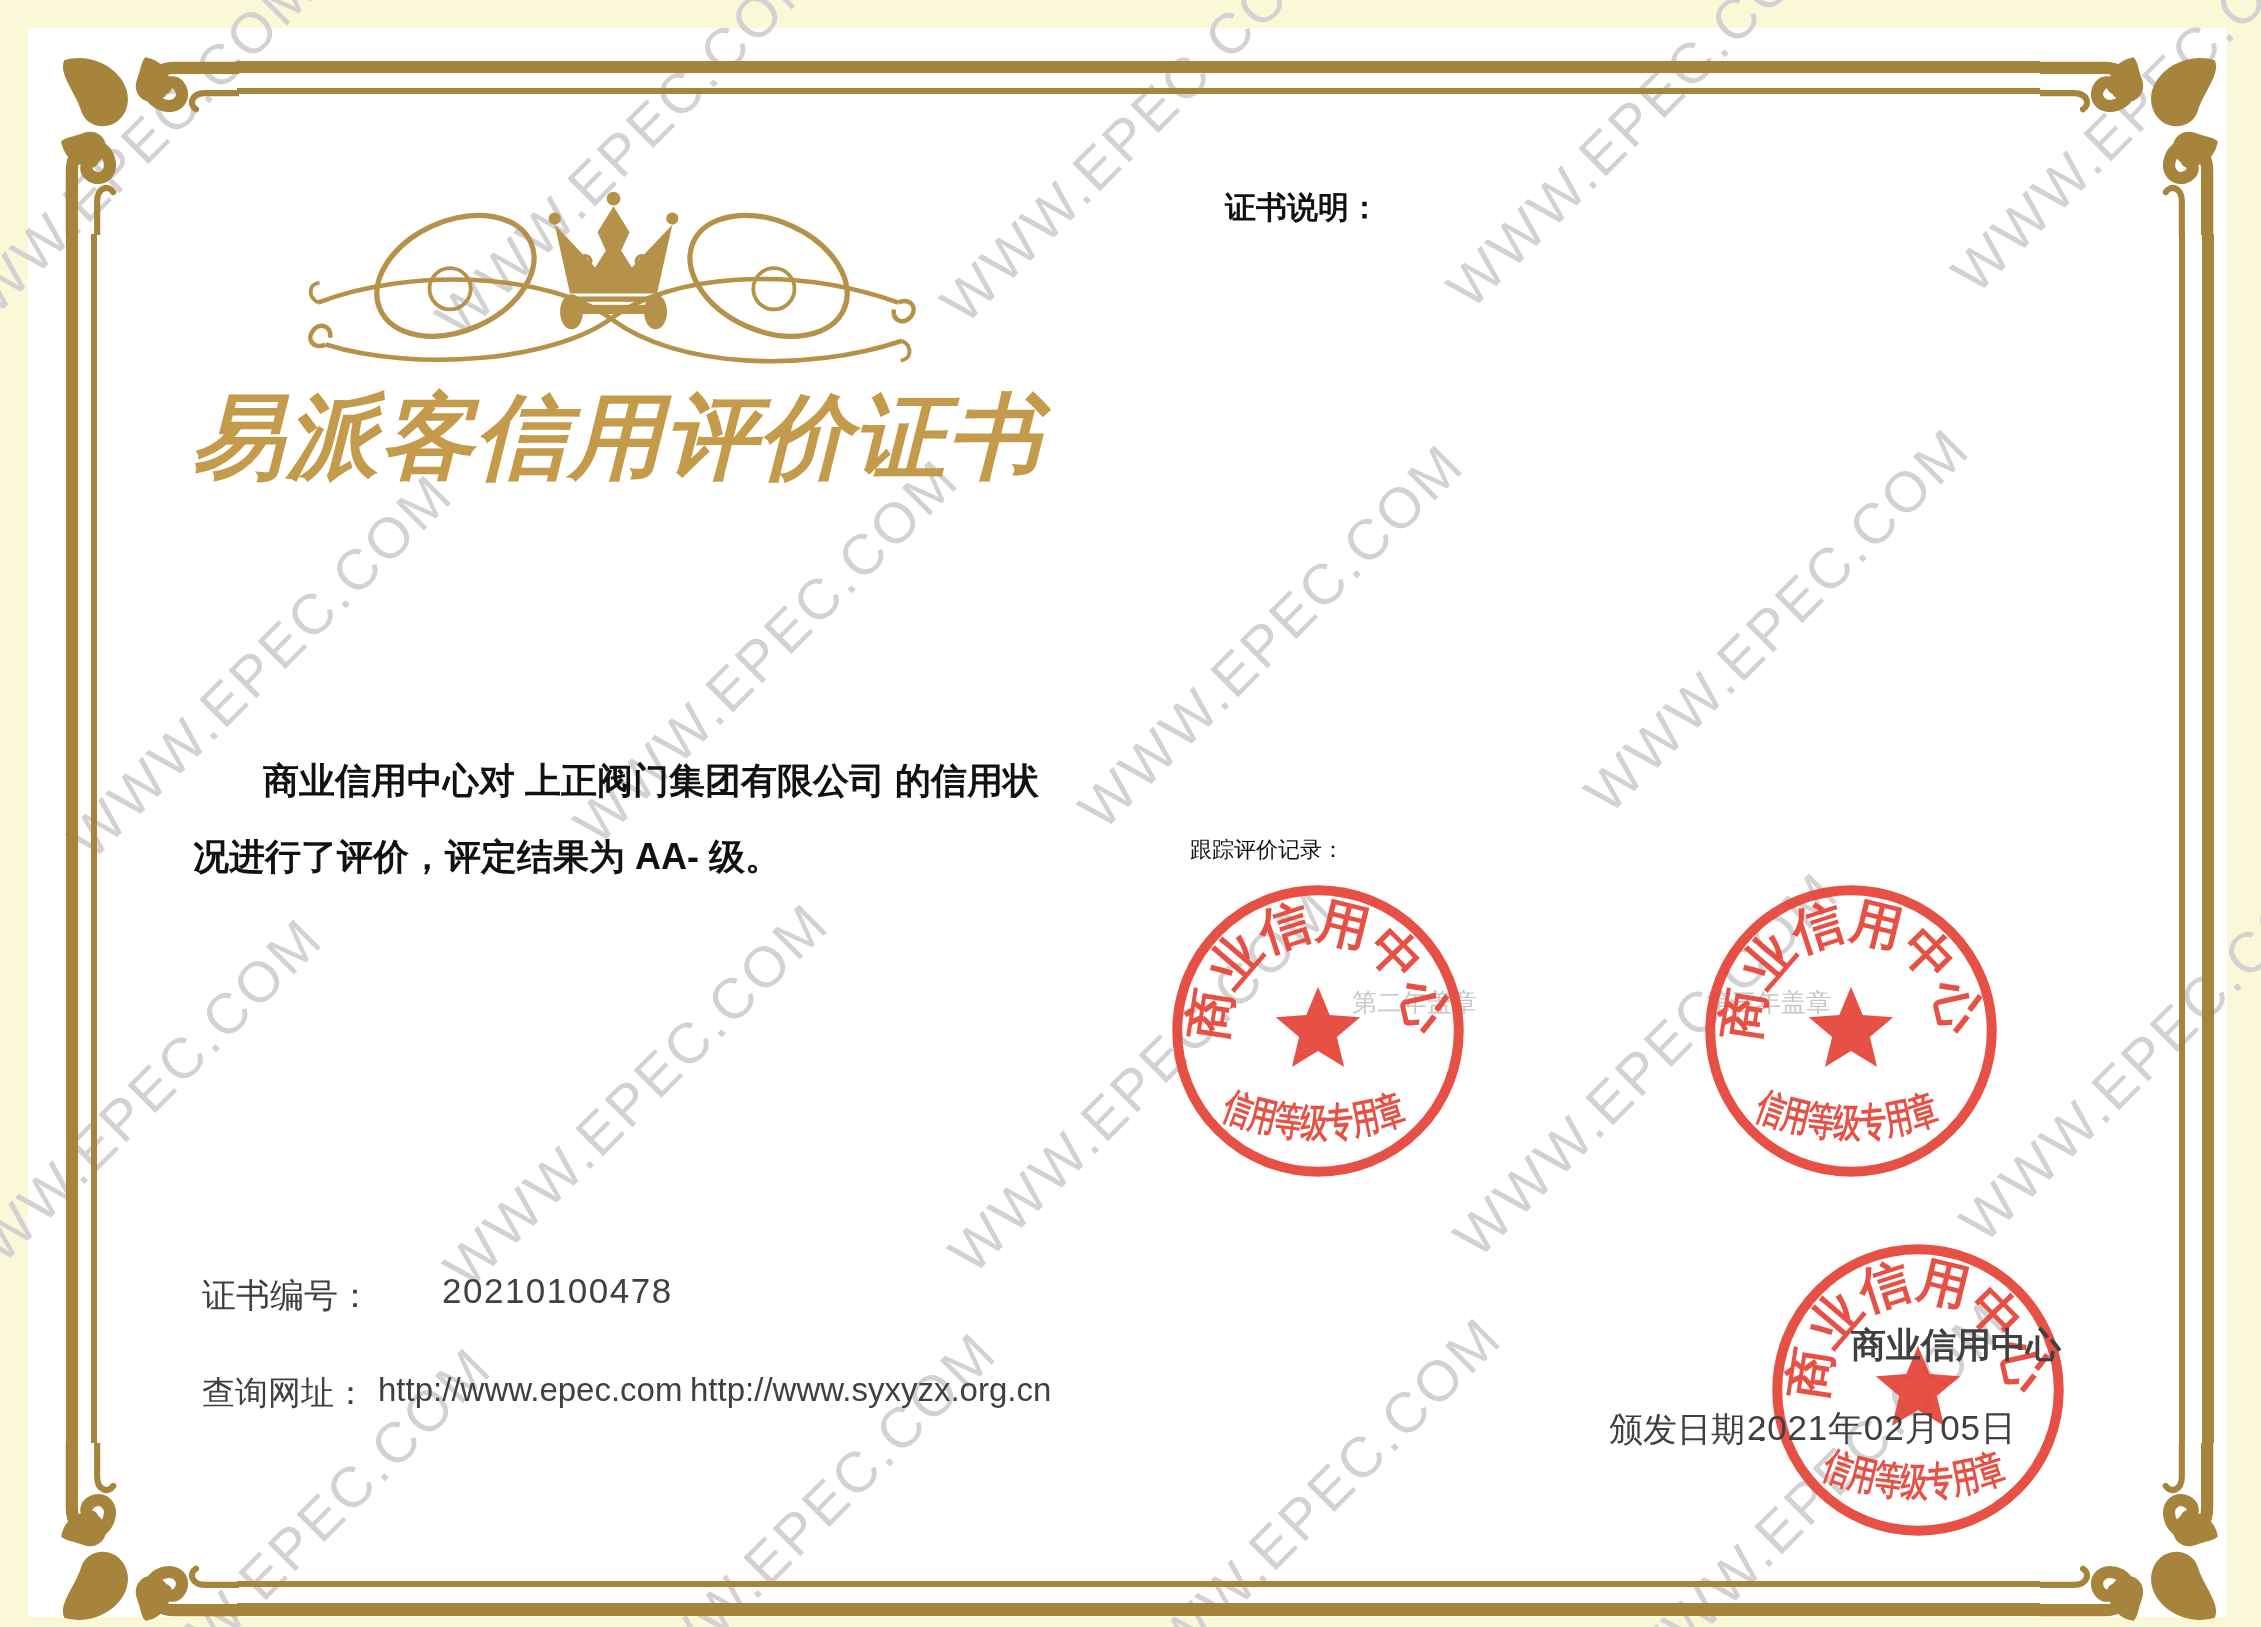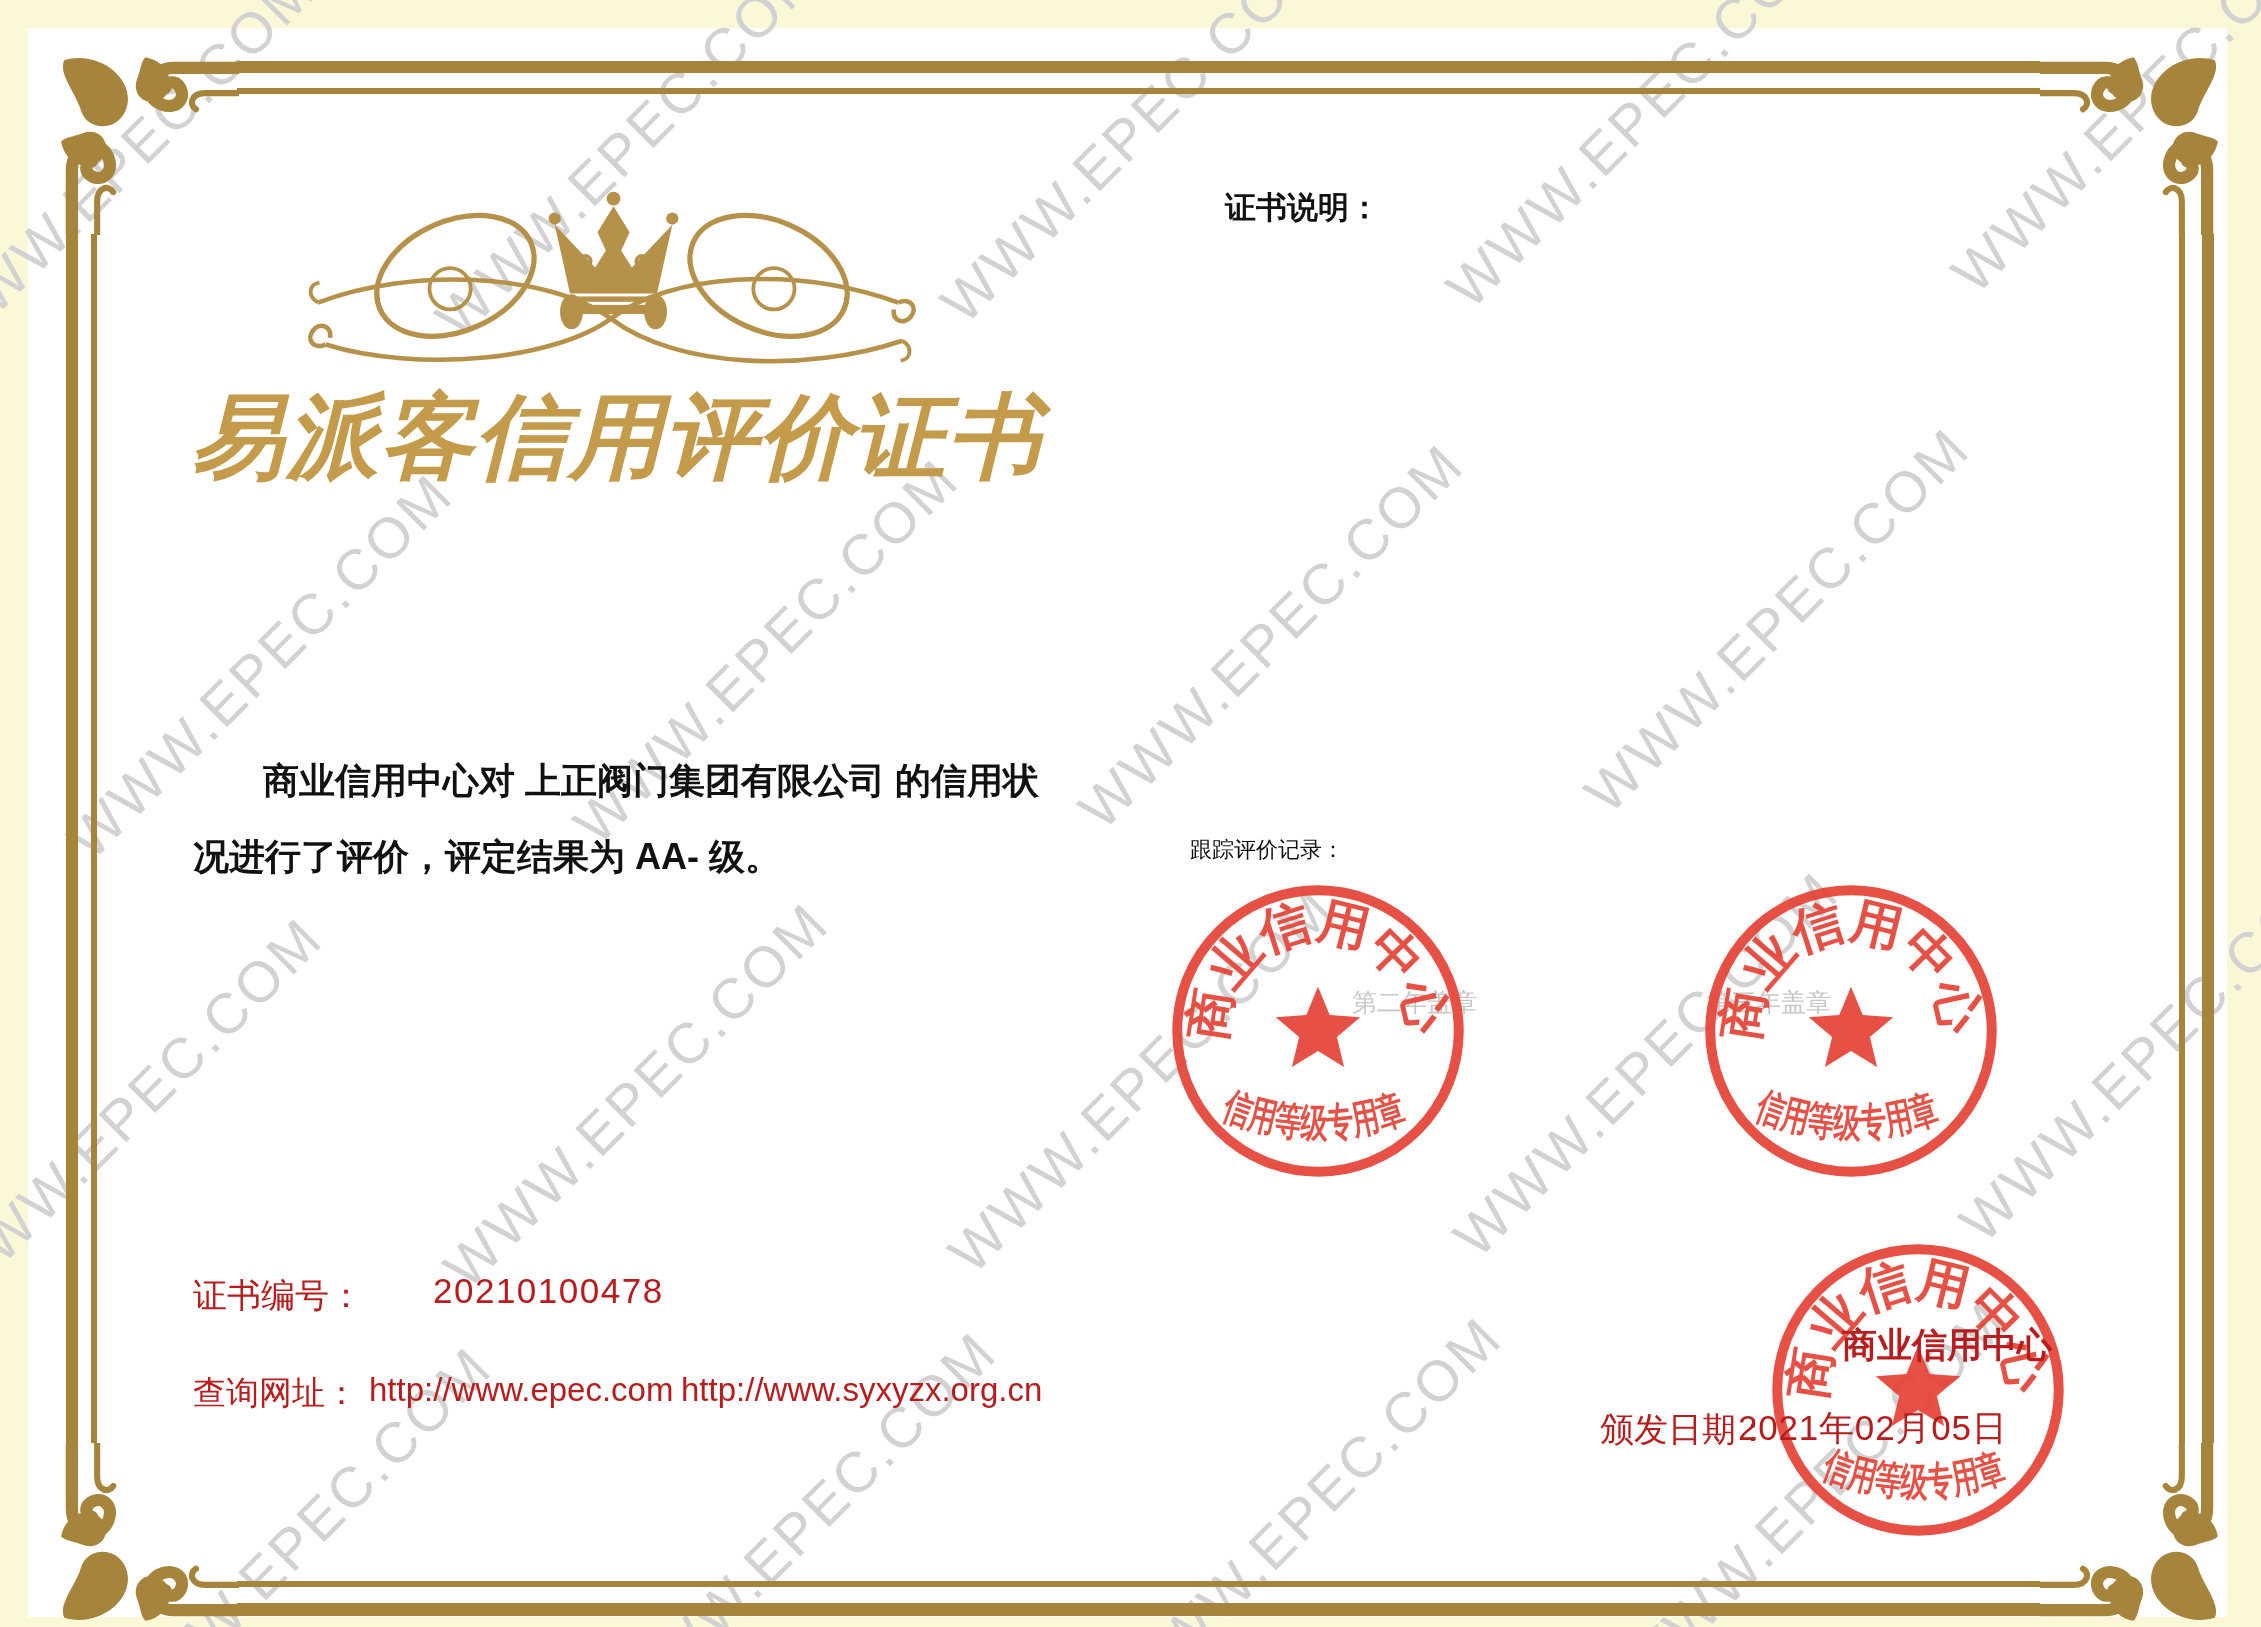--- a/index.html
+++ b/index.html
@@ -60,21 +60,21 @@
   
   .trk-heading{position:absolute;left:1190px;top:835px;font-size:22px;font-weight:400;color:#111;z-index:5;}
   .slot-label{position:absolute;font-size:25px;color:var(--slot-label-gray);z-index:3;white-space:nowrap;}
   .slot-label.s1{left:1352px;top:986px;}
   .slot-label.s2{left:1706px;top:986px;}
   
   .stamp{position:absolute;z-index:4;opacity:.93;}
   .stamp-arc-text{font-family:"Liberation Serif","DejaVu Serif",serif;font-weight:700;font-size:66px;fill:var(--stamp-red);}
   .stamp-bottom-text{font-family:"Liberation Serif","DejaVu Serif",serif;font-weight:700;font-size:52px;fill:var(--stamp-red);}
   
-  .fld{position:absolute;color:#b91c1c;z-index:5;white-space:nowrap;}
+  .fld{position:absolute;color:#404040;z-index:5;white-space:nowrap;margin-left:9px;}
   .certno-label{left:193px;top:1273px;font-size:34px;}
   .certno-value{left:433px;top:1271px;font-size:35px;letter-spacing:1.5px;}
   .query-label{left:193px;top:1371px;font-size:33px;}
   .query-url1{left:369px;top:1371px;font-size:33px;}
   .query-url2{left:681px;top:1371px;font-size:33px;}
   .issuer{
     left:1842px;top:1322px;font-size:35px;font-weight:700;
     font-family:"Liberation Serif","DejaVu Serif",serif;z-index:6;
   }
   .date-label{left:1600px;top:1407px;font-size:34px;z-index:6;}

